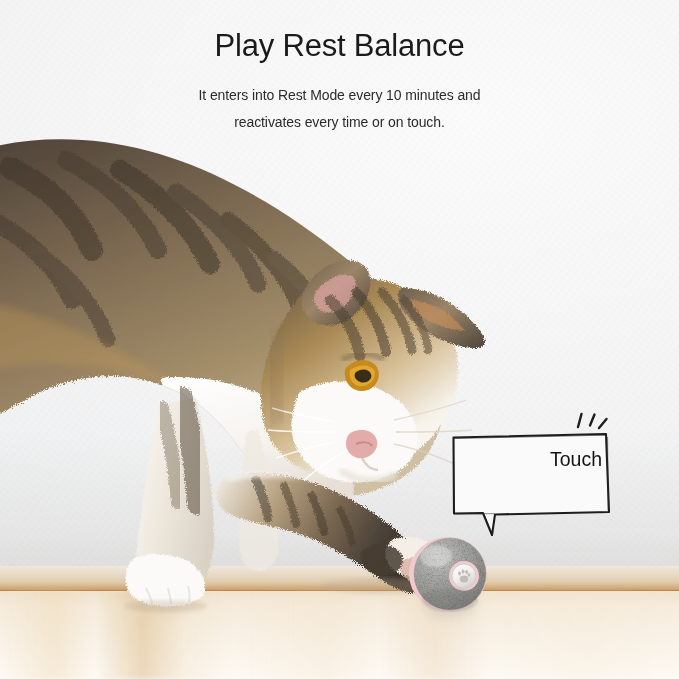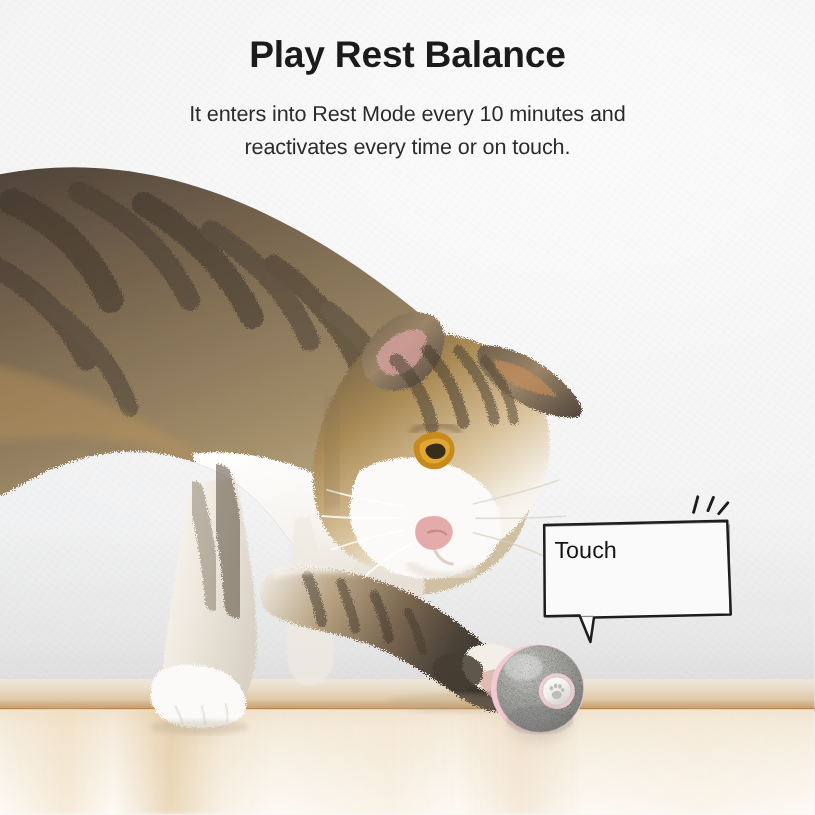--- a/index.html
+++ b/index.html
@@ -64,35 +64,35 @@
   }
   .floor-reflect-paw{
     position:absolute;left:126px;top:598px;width:86px;height:48px;
     background:radial-gradient(50% 60% at 50% 0%, rgba(198,180,152,.40), rgba(198,180,152,0) 78%);
     filter:blur(3px);
   }
 
   
   .headline{
     position:absolute;left:0;top:26px;width:679px;text-align:center;
-    color:#1b1b1b;font-size:31px;font-weight:bold;letter-spacing:-.2px;line-height:40px;
+    color:#1b1b1b;font-size:31px;font-weight:normal;letter-spacing:-.2px;line-height:40px;
   }
   .subline{
     position:absolute;left:0;top:82px;width:679px;text-align:center;
-    color:#2b2b2b;font-size:18px;font-weight:400;line-height:27px;letter-spacing:-.1px;
+    color:#2b2b2b;font-size:14px;font-weight:400;line-height:27px;letter-spacing:-.1px;
   }
 
   
   .cat{position:absolute;left:0;top:0;width:679px;height:679px;}
 
   
   .bubble{position:absolute;left:440px;top:404px;width:180px;height:140px;}
   .bubble-text{
     position:absolute;left:462px;top:446px;width:140px;
-    text-align:left;color:#141414;font-size:19.5px;line-height:26px;font-weight:400;
+    text-align:right;color:#141414;font-size:19.5px;line-height:26px;font-weight:400;
   }
 
   
   .ball-wrap{position:absolute;left:408px;top:534px;width:84px;height:78px;}
 </style>
 </head>
 <body>
 
 <div id="stage">
 

